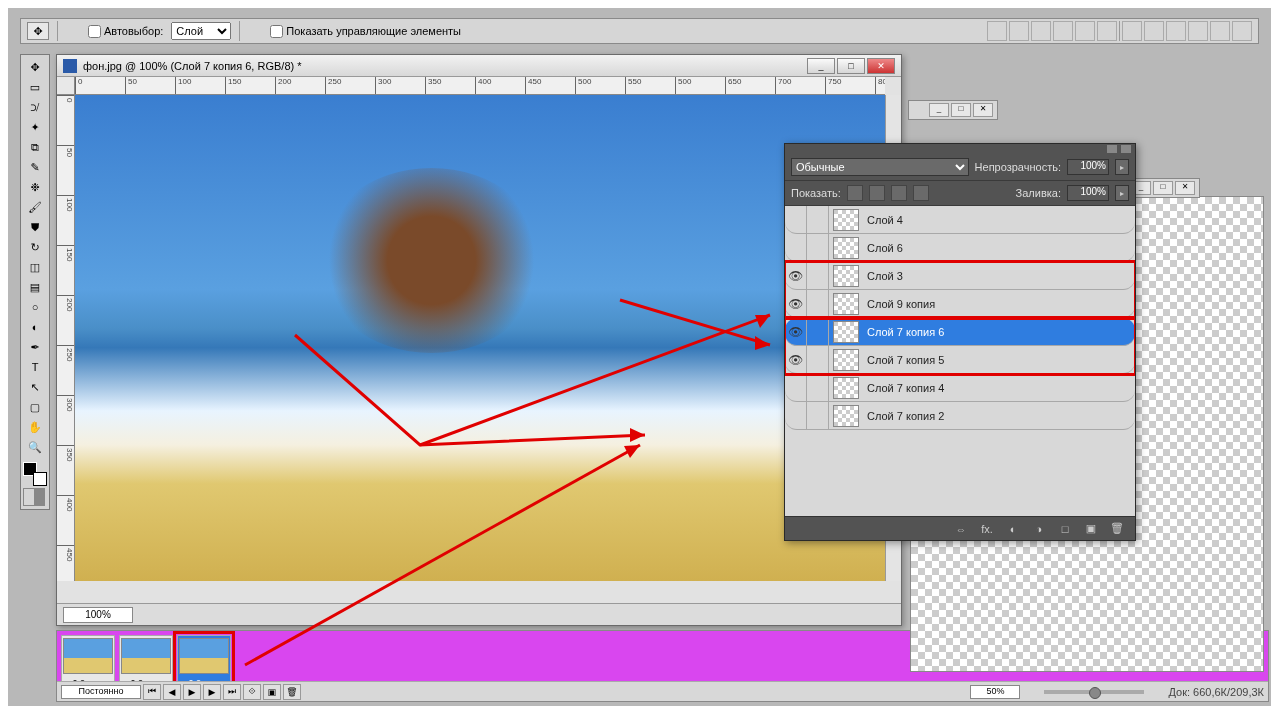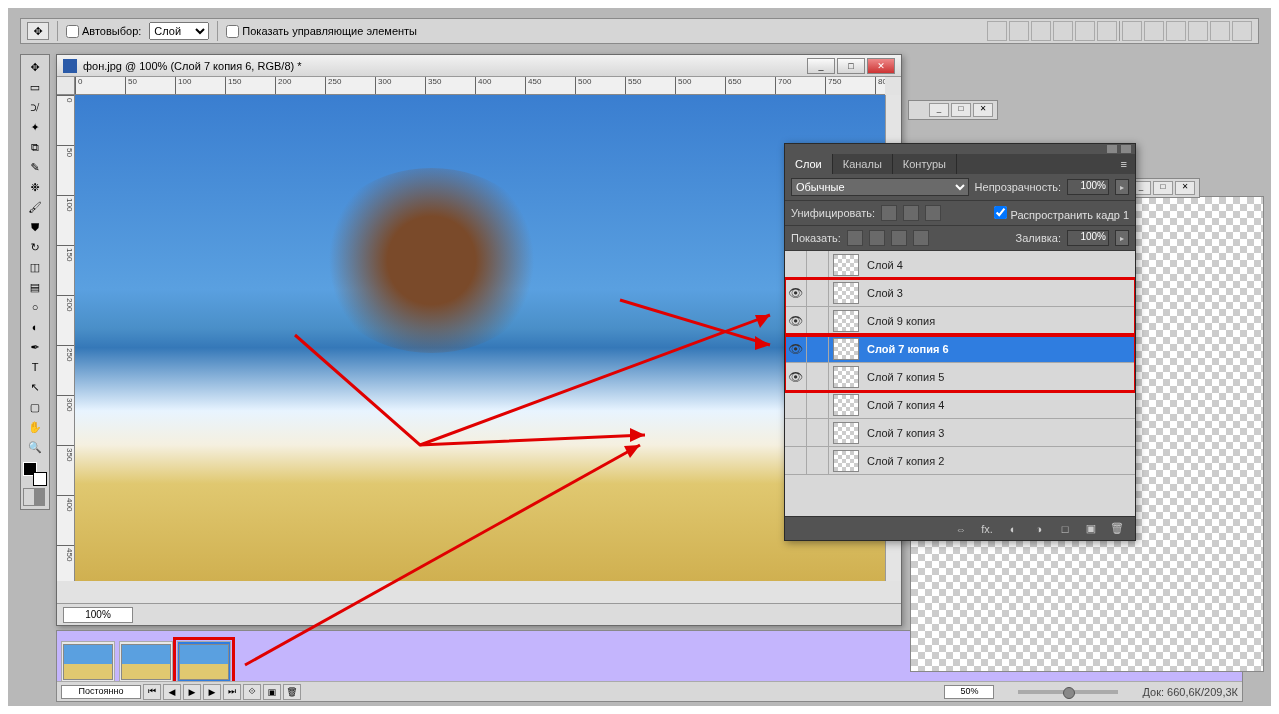--- a/index.html
+++ b/index.html
@@ -4,21 +4,21 @@
 <style>
 * { box-sizing: border-box; margin: 0; padding: 0; font-family: Tahoma, Arial, sans-serif; font-size: 11px; }
 body { background: #b8b8b8; width: 1279px; height: 714px; position: relative; overflow: hidden; }
 
 
 .frame-edge { position: absolute; inset: 0; border: 8px solid #fff; box-shadow: 0 0 10px rgba(0,0,0,.4); pointer-events: none; z-index: 999; }
 
 
 .options-bar { position: absolute; top: 18px; left: 20px; right: 20px; height: 26px; background: #d6d6d6; border: 1px solid #8a8a8a; display: flex; align-items: center; gap: 8px; padding: 0 6px; }
 .options-bar .tool-icon { width: 22px; height: 18px; background: #e8e8e8; border: 1px solid #888; display:flex;align-items:center;justify-content:center;}
-.options-bar label { display:flex; align-items:center; gap:3px;}
+.options-bar label { display:flex; align-items:center; gap:3px;margin-left:22px;}
 .options-bar select { height: 18px; font-size: 11px; width: 60px; }
 .options-bar .sep { width:1px; height:20px; background:#999; }
 .options-bar .align-btns { display:flex; gap:2px; margin-left:auto; }
 .options-bar .align-btn { width:20px; height:20px; background:#d6d6d6; border:1px solid #aaa; }
 
 
 .toolbox { position:absolute; top:54px; left:20px; width:30px; background:#d4d4d4; border:1px solid #7a7a7a; padding:3px 2px; display:flex; flex-direction:column; gap:2px; }
 .toolbox .tool { width:24px; height:18px; background:#d4d4d4; border:1px solid transparent; display:flex; align-items:center; justify-content:center; position:relative; }
 .toolbox .fgbg { position:relative; width:24px; height:24px; margin-top:4px;}
 .toolbox .fgbg .fg { position:absolute; width:14px; height:14px; background:#000; border:1px solid #fff; top:0; left:0; }
@@ -55,33 +55,33 @@
 .panel-tabs { display:flex; background:#424242; }
 .panel-tabs .tab { padding:4px 10px; color:#ccc; cursor:pointer; border-right:1px solid #2a2a2a;}
 .panel-tabs .tab.active { background:#535353; color:#fff; }
 .panel-row { display:flex; align-items:center; padding:4px 6px; gap:6px; border-bottom:1px solid #3a3a3a; background:#535353;}
 .panel-row select { background:#6a6a6a; color:#fff; border:1px solid #333; height:18px; font-size:11px; flex:1;}
 .panel-row .lbl { color:#ddd; }
 .panel-row .pctbox { width:42px; height:16px; background:#5a5a5a; border:1px solid #333; text-align:right; padding-right:2px; font-size:10px; color:#fff;}
 .panel-row .arrow { width:14px; height:16px; background:#6a6a6a; border:1px solid #333; display:flex;align-items:center;justify-content:center;color:#ccc;font-size:8px;}
 .panel-row .ico { width:16px; height:16px; background:#6a6a6a; border:1px solid #444; }
 .layers-list { flex:1; overflow:auto; background:#d8d8d8; }
-.layer { display:flex; align-items:center; height:28px; background:#d8d8d8; border-bottom:1px solid #a8a8a8; color:#222;}
+.layer { display:flex; align-items:center; height:28px; background:#d8d8d8; border-bottom:1px solid #a8a8a8; color:#222;border-radius:12px;}
 .layer .eye { width:22px; height:100%; display:flex; align-items:center; justify-content:center; border-right:1px solid #a8a8a8; font-size:12px; color:#333;}
 .layer .extra { width:22px; height:100%; border-right:1px solid #a8a8a8;}
 .layer .thumb { width:26px; height:22px; margin:0 4px; border:1px solid #888; background:repeating-conic-gradient(#fff 0 25%,#ccc 0 50%) 0 0/8px 8px;}
 .layer .name { flex:1; padding-left:4px;}
 .layer.selected { background:#2f7de0; color:#fff;}
-.layer.selected .name { font-weight:bold; }
+.layer.selected .name { font-weight:normal; }
 .red-box-group { outline:3px solid #e00000; outline-offset:-1px;}
 .panel-footer { height:24px; background:#535353; display:flex; align-items:center; justify-content:flex-end; gap:6px; padding:0 8px; border-top:1px solid #333;}
 .panel-footer .fbtn { width:20px; height:18px; color:#ccc; display:flex; align-items:center;justify-content:center; font-size:11px;}
 
 
-.timeline { position:absolute; top:630px; left:56px; right:36px; height:72px; background:#c4b5fd; border:1px solid #888; display:flex;align-items:flex-end;}
+.timeline { position:absolute; top:630px; left:56px; right:10px; height:72px; background:#d946ef; border:1px solid #888; display:flex;}
 .frames { display:flex; align-items:flex-start; padding:4px; gap:4px;}
 .frame { width:54px; display:flex; flex-direction:column; align-items:center; border:1px solid #aaa; background:#e8e8e8;}
 .frame .thumb { width:50px; height:36px; background:linear-gradient(180deg,#5aa0e0 55%,#e0c870 55%); margin:2px; border:1px solid #888;}
 .frame .dur { font-size:9px; padding:2px 0; text-align:center; width:100%;}
 .frame.sel { background:#2f7de0; }
 .frame.sel .dur { color:#fff; }
 .frame.highlight { outline:3px solid #e00000; outline-offset:1px;}
 .tl-controls { position:absolute; bottom:0; left:0; right:0; height:20px; background:#d8d8d8; border-top:1px solid #aaa; display:flex; align-items:center; gap:2px; padding:0 4px;}
 .tl-controls .sel { width:80px; height:14px; border:1px solid #888; background:#fff; font-size:9px; text-align:center;}
 .tl-controls .b { width:18px; height:16px; background:#e0e0e0; border:1px solid #999; font-size:9px; display:flex;align-items:center;justify-content:center;}
@@ -229,57 +229,49 @@
     <div class="zoom">100%</div>
     <div style="flex:1"></div>
   </div>
 </div>
 
 <div class="layers-panel">
   <div class="panel-header">
       <div class="pin"></div>
       <div class="pin"></div>
     </div>
-  <div class="panel-tabs" id="panel-tabs">
-      <div class="tab active">Слои</div>
-      <div class="tab">Каналы</div>
-      <div class="tab">Контуры</div>
-      <div style="margin-left: auto; padding: 4px 8px;">≡</div>
-    </div>
   <div class="panel-row">
     <select><option>Обычные</option></select>
     <span class="lbl">Непрозрачность:</span>
     <div class="pctbox">100%</div>
     <div class="arrow">▸</div>
   </div>
   <div class="panel-row">
-    <span class="lbl">Унифицировать:</span>
-    <div class="ico"></div>
-    <div class="ico"></div>
-    <div class="ico"></div>
-    <div style="flex:1"></div>
-    <label><input type="checkbox" checked="" style=""> <span>Распространить кадр 1</span></label>
-  </div>
-  <div class="panel-row">
     <span class="lbl">Показать:</span>
     <div class="ico"></div>
     <div class="ico"></div>
     <div class="ico"></div>
     <div class="ico"></div>
     <div style="flex:1"></div>
     <span class="lbl">Заливка:</span>
     <div class="pctbox">100%</div>
     <div class="arrow">▸</div>
   </div>
   <div class="layers-list" id="layers-list">
       <div class="layer">
         <div class="eye"></div>
         <div class="extra"></div>
         <div class="thumb"></div>
         <div class="name">Слой 4</div>
+      </div>
+      <div class="layer">
+        <div class="eye"></div>
+        <div class="extra"></div>
+        <div class="thumb"></div>
+        <div class="name">Слой 6</div>
       </div>
       <div class="red-box-group">
         <div class="layer">
           <div class="eye">👁</div>
           <div class="extra"></div>
           <div class="thumb"></div>
           <div class="name">Слой 3</div>
         </div>
         <div class="layer">
           <div class="eye">👁</div>
@@ -300,26 +292,20 @@
           <div class="extra"></div>
           <div class="thumb"></div>
           <div class="name">Слой 7 копия 5</div>
         </div>
       </div>
       <div class="layer">
         <div class="eye"></div>
         <div class="extra"></div>
         <div class="thumb"></div>
         <div class="name">Слой 7 копия 4</div>
-      </div>
-      <div class="layer">
-        <div class="eye"></div>
-        <div class="extra"></div>
-        <div class="thumb"></div>
-        <div class="name">Слой 7 копия 3</div>
       </div>
       <div class="layer">
         <div class="eye"></div>
         <div class="extra"></div>
         <div class="thumb"></div>
         <div class="name">Слой 7 копия 2</div>
       </div>
     </div>
   <div class="panel-footer" id="panel-footer">
       <div class="fbtn">⇔</div>

